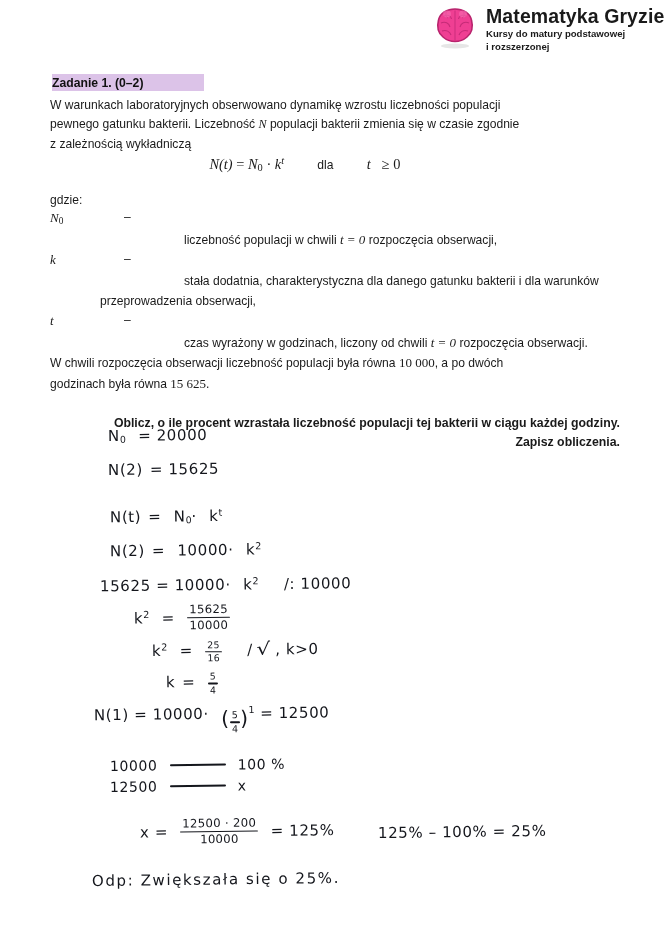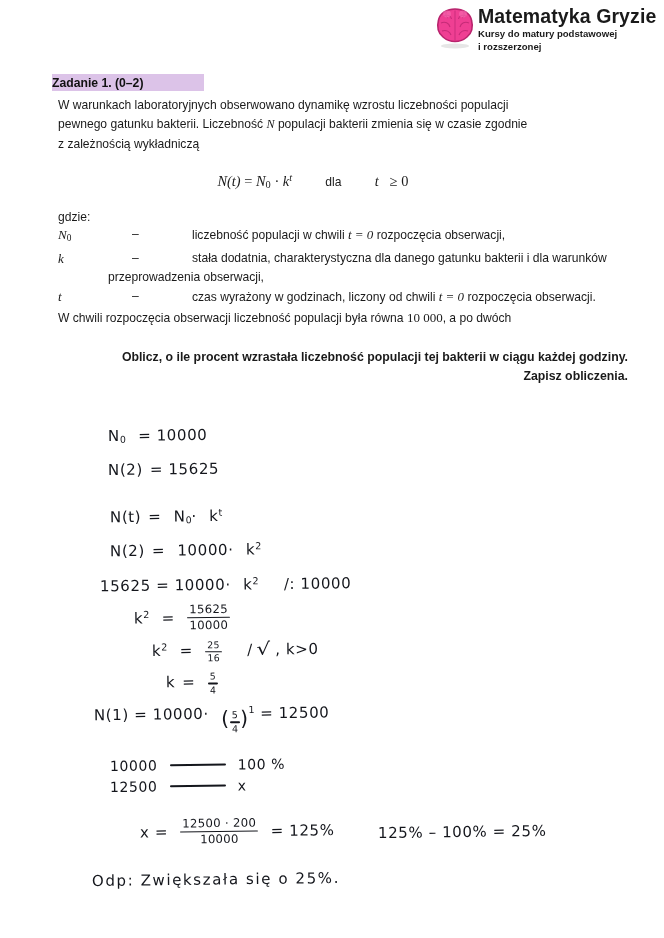--- a/index.html
+++ b/index.html
@@ -18,21 +18,21 @@
 
   
   .brand {
     position: absolute;
     top: 4px;
     left: 432px;
     width: 228px;
     height: 56px;
     display: flex;
     align-items: flex-start;
-    gap: 0;
+    gap: 8px;
   }
   .brand-logo {
     width: 46px;
     height: 46px;
     flex: 0 0 46px;
     position: relative;
     margin-top: 1px;
   }
   .brand-logo svg { display: block; }
   .brand-text {
@@ -67,39 +67,39 @@
   }
   .task-header-label {
     font-size: 12.2px;
     font-weight: bold;
     color: #111;
   }
 
   
   .sheet {
     position: absolute;
-    left: 58px;
+    left: 50px;
     top: 96px;
     width: 570px;
   }
   .para {
     font-size: 12.1px;
     line-height: 19.3px;
     color: #1a1a1a;
   }
   .m { font-family: "Liberation Serif", serif; font-style: italic; }
   .mn { font-family: "Liberation Serif", serif; font-style: normal; }
   .sub { font-size: 0.72em; vertical-align: -0.25em; font-style: normal; }
   .sup { font-size: 0.72em; vertical-align: 0.45em; }
 
   .formula {
     text-align: center;
     font-family: "Liberation Serif", serif;
     font-size: 14.4px;
-    margin-top: 18px;
+    margin-top: 1px;
     margin-bottom: 2px;
     padding-right: 60px;
   }
   .formula .gap { display: inline-block; width: 26px; }
   .formula .gap-sm { display: inline-block; width: 16px; }
 
   .where-label {
     margin-top: 20px;
     font-size: 12.1px;
   }
@@ -111,21 +111,21 @@
     gap: 48px;
   }
   .def-sym {
     width: 26px;
     flex: 0 0 26px;
     font-family: "Liberation Serif", serif;
     font-style: italic;
     font-size: 13px;
   }
   .def-dash { width: 12px; flex: 0 0 12px; }
-  .def-text { flex: 1; }
+  .def-text { flex: 1; margin-top: 22px; }
   .def-cont {
     font-size: 12.1px;
     line-height: 19.3px;
     padding-left: 50px;
   }
 
   .values-para { }
   .instruction {
     margin-top: 20px;
     font-size: 12.3px;
@@ -295,31 +295,35 @@
         <span>rozpoczęcia obserwacji.</span>
       </span>
     </div>
   </div>
 
   <div class="para values-para">
     <div>
       <span>W chwili rozpoczęcia obserwacji liczebność populacji była równa</span>
       <span class="mn" style="font-size:13px">10 000</span><span>, a po dwóch</span>
     </div>
+    <div>
+      <span>godzinach była równa</span>
+      <span class="mn" style="font-size:13px">15 625</span><span>.</span>
+    </div>
   </div>
 
   <div class="instruction">
     <div>Oblicz, o ile procent wzrastała liczebność populacji tej bakterii w ciągu każdej godziny.</div>
     <div>Zapisz obliczenia.</div>
   </div>
 </div>
 
 <div class="hand hw-slant" style="left:108px; top:427px;">
   <span>N</span><span class="hsub">0</span>
-  <span class="sp"></span><span>= 10000</span>
+  <span class="sp"></span><span>= 20000</span>
 </div>
 
 <div class="hand hw-slant" style="left:108px; top:461px;">
   <span>N(2)</span><span class="sp"></span><span>= 15625</span>
 </div>
 
 <div class="hand hw-slant" style="left:110px; top:508px;">
   <span>N(t)</span><span class="sp"></span><span>=</span><span class="sp"></span>
   <span>N</span><span class="hsub">0</span><span>·</span>
   <span class="sp"></span><span>k</span><span class="hsup">t</span>

